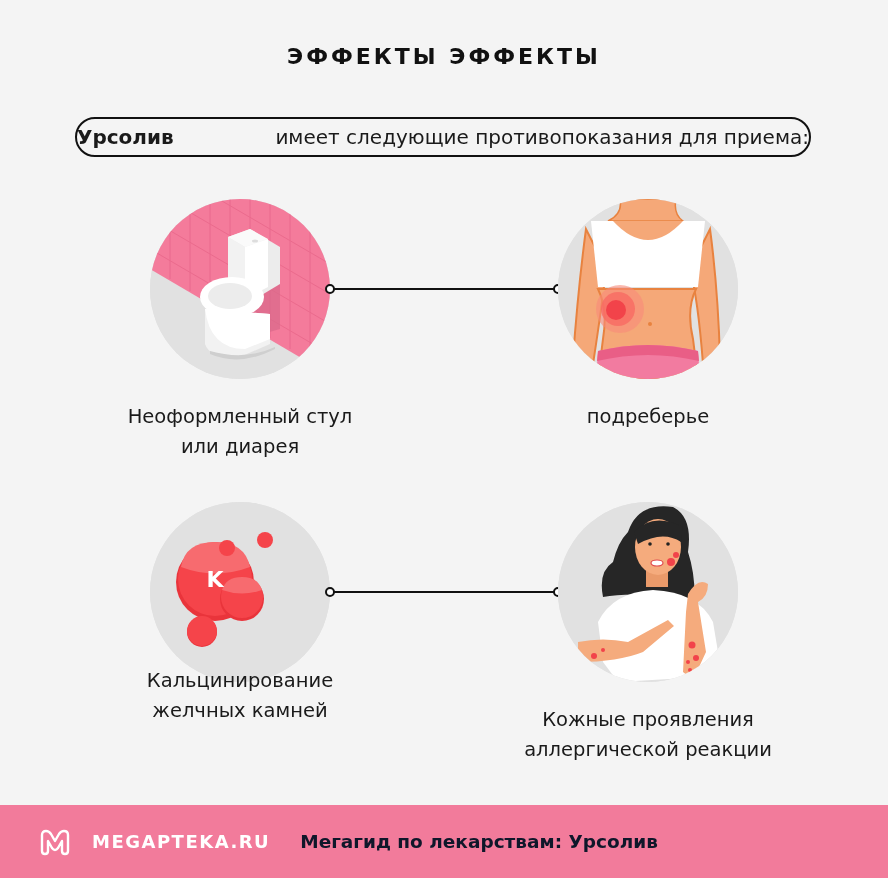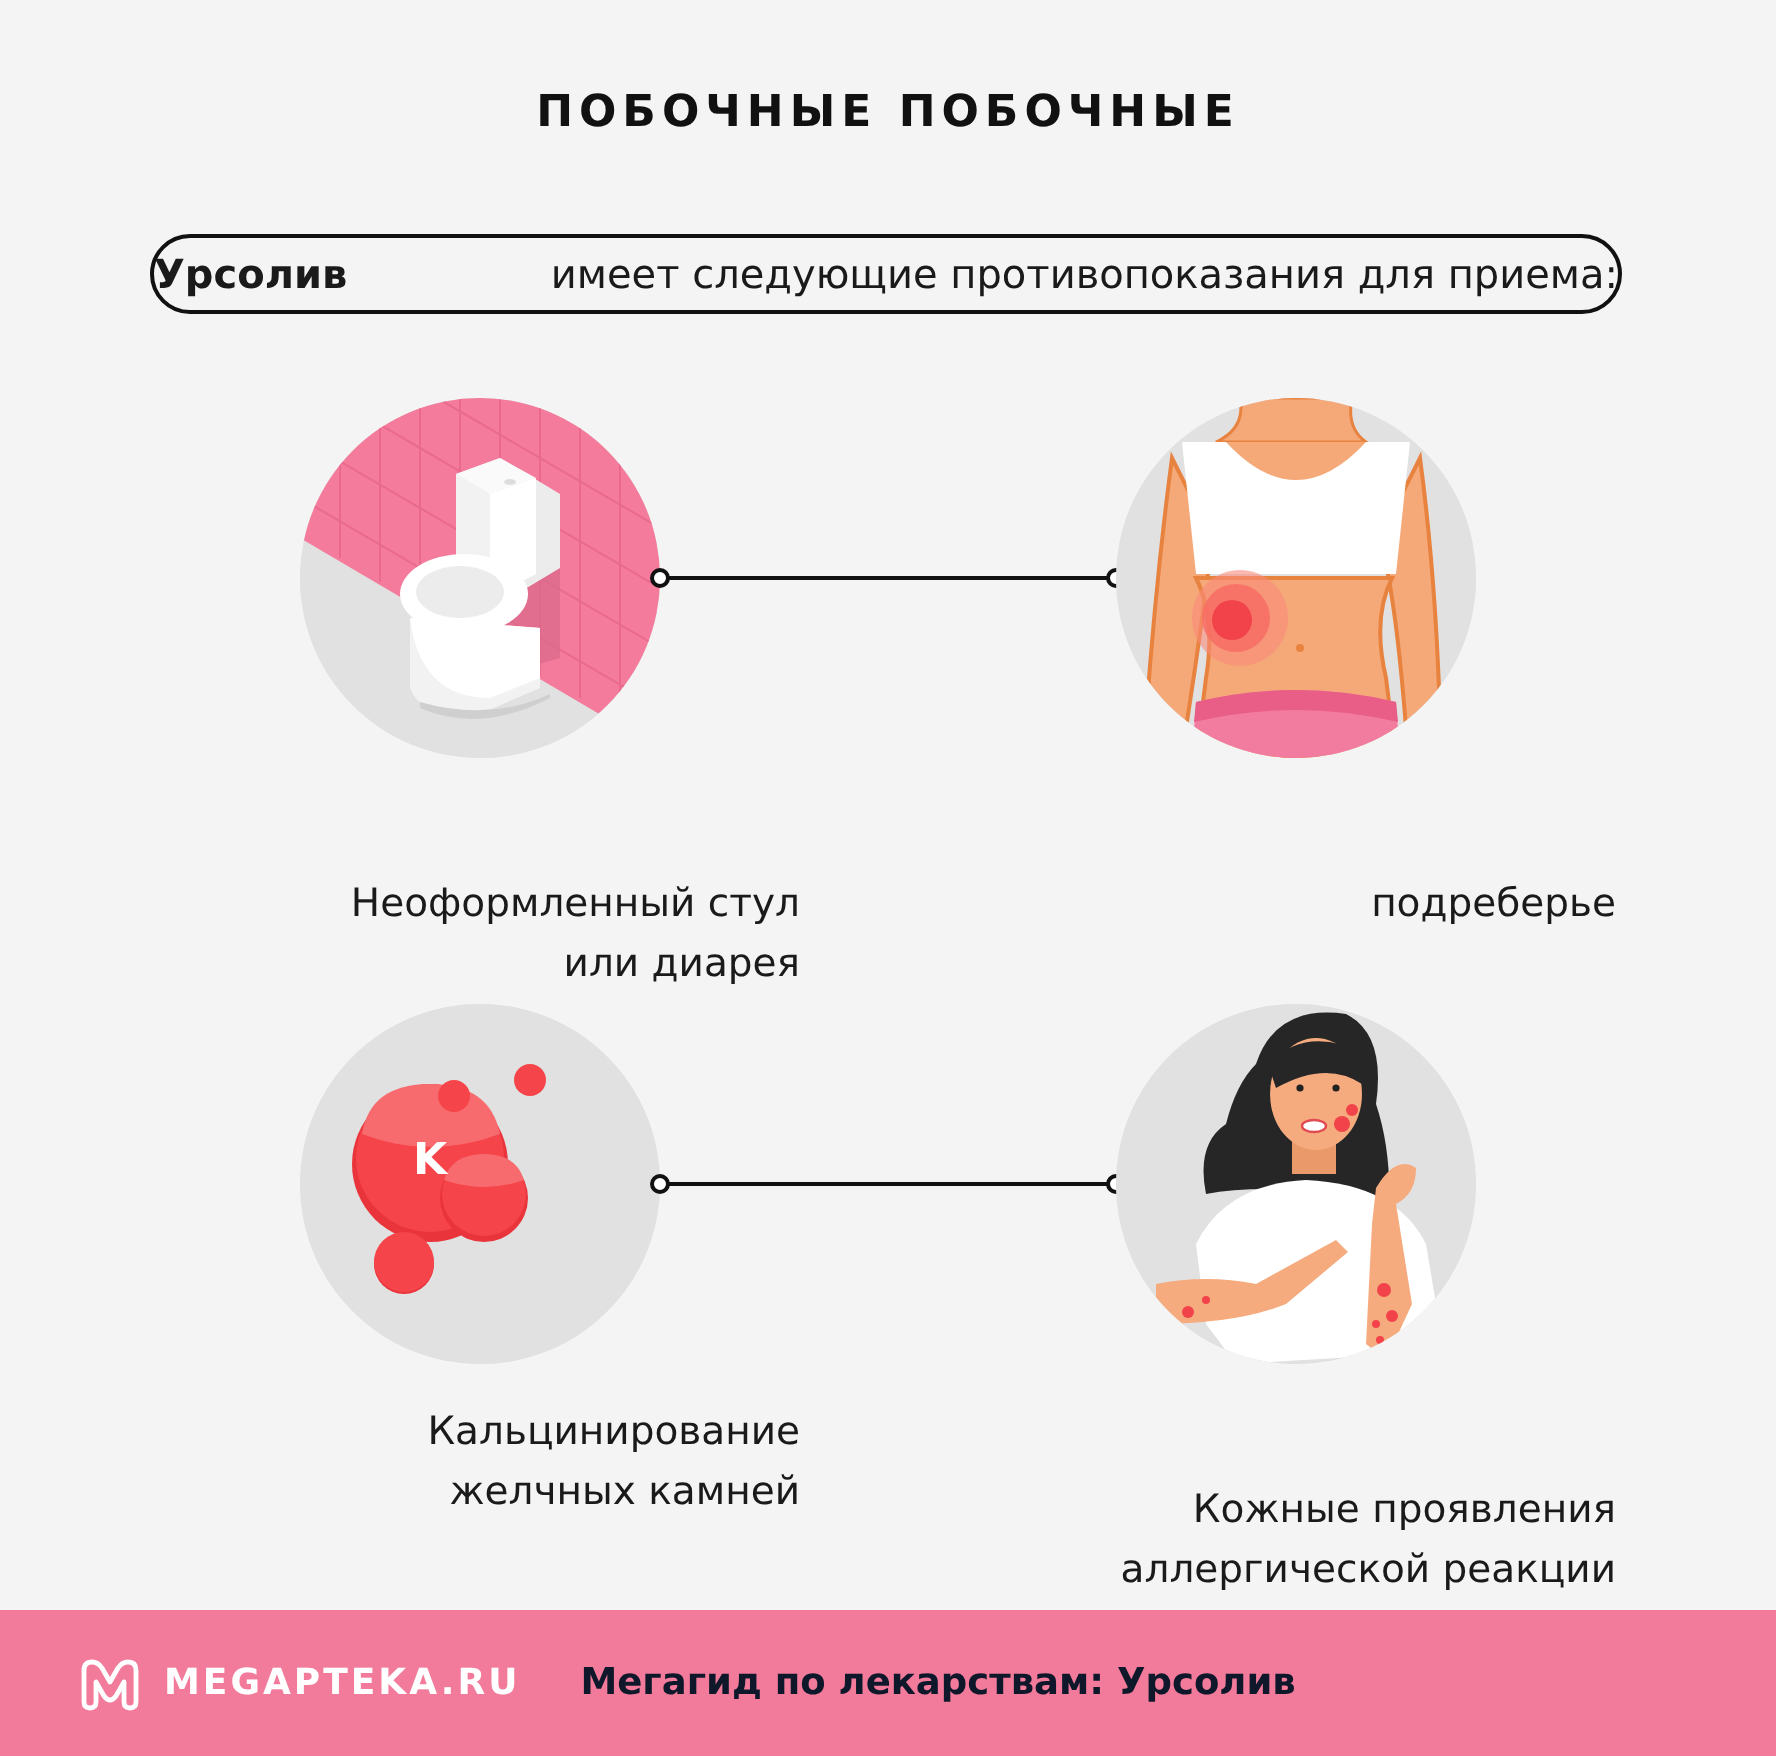--- a/index.html
+++ b/index.html
@@ -4,30 +4,30 @@
 <style>
   html,body{margin:0;padding:0;}
   body{width:888px;height:878px;background:#f4f4f4;position:relative;overflow:hidden;font-family:"DejaVu Sans","Liberation Sans",sans-serif;color:#1a1a1a;}
   .title{position:absolute;left:0;width:888px;top:44px;text-align:center;font-size:22px;font-weight:bold;letter-spacing:3px;color:#111;}
   .pill{position:absolute;left:75px;top:117px;width:736px;height:40px;border:2px solid #111;border-radius:22px;box-sizing:border-box;display:flex;align-items:center;justify-content:space-between;font-size:20px;white-space:nowrap;}
   .pill b{font-weight:bold;margin-right:6px;}
   .circle{position:absolute;width:180px;height:180px;border-radius:50%;overflow:hidden;background:#e1e1e1;}
   .circle svg{display:block;}
   .connector{position:absolute;height:2px;background:#111;}
   .dot{position:absolute;width:10px;height:10px;border:2px solid #111;border-radius:50%;background:#fff;box-sizing:border-box;}
-  .label{position:absolute;width:320px;text-align:right;font-size:19.5px;line-height:30px;color:#1a1a1a;margin-top:35px;}
+  .label{position:absolute;width:320px;text-align:center;font-size:19.5px;line-height:30px;color:#1a1a1a;}
   .footer{position:absolute;left:0;top:805px;width:888px;height:73px;background:#f27b9b;display:flex;align-items:center;}
   .logo{margin-left:38px;width:34px;height:30px;}
-  .brand{margin-left:10px;color:#fff;font-weight:bold;font-size:18px;letter-spacing:1.5px;}
+  .brand{margin-left:20px;color:#fff;font-weight:bold;font-size:18px;letter-spacing:1.5px;}
   .tagline{margin-left:30px;color:#0f172a;font-weight:bold;font-size:18.5px;}
 </style>
 </head>
 <body>
 
-<div class="title">ПОБОЧНЫЕ ПОБОЧНЫЕ</div>
+<div class="title">ЭФФЕКТЫ ЭФФЕКТЫ</div>
 
 <div class="pill">
   <b>Урсолив</b>
   <span>имеет следующие противопоказания для приема:</span>
 </div>
 
 <div class="circle" style="left:150px;top:199px;">
   <svg width="180" height="180" viewBox="0 0 180 180">
     <rect width="180" height="180" fill="#e1e1e1"></rect>
     <polygon points="0,0 180,0 180,170 170,170 0,70" fill="#f47b9b"></polygon>

